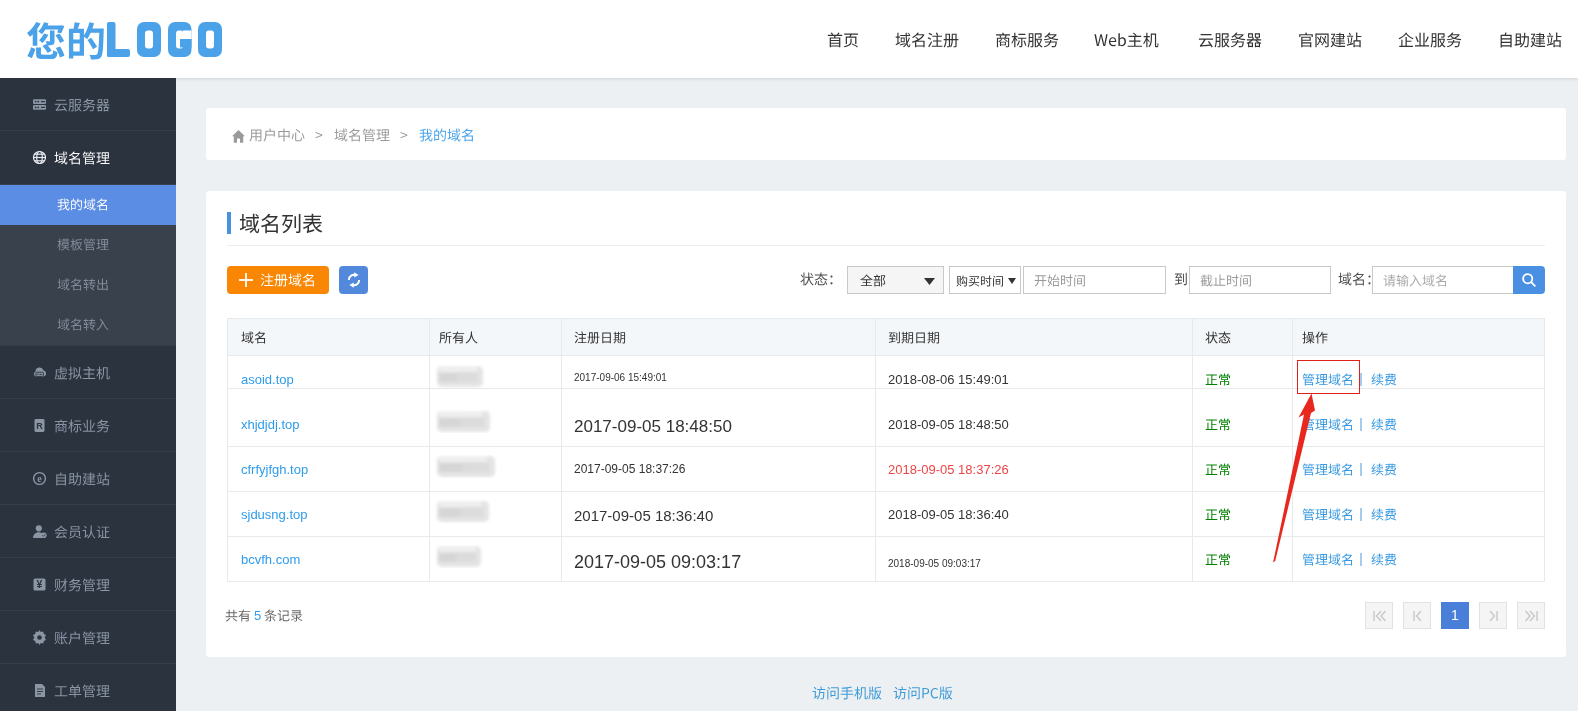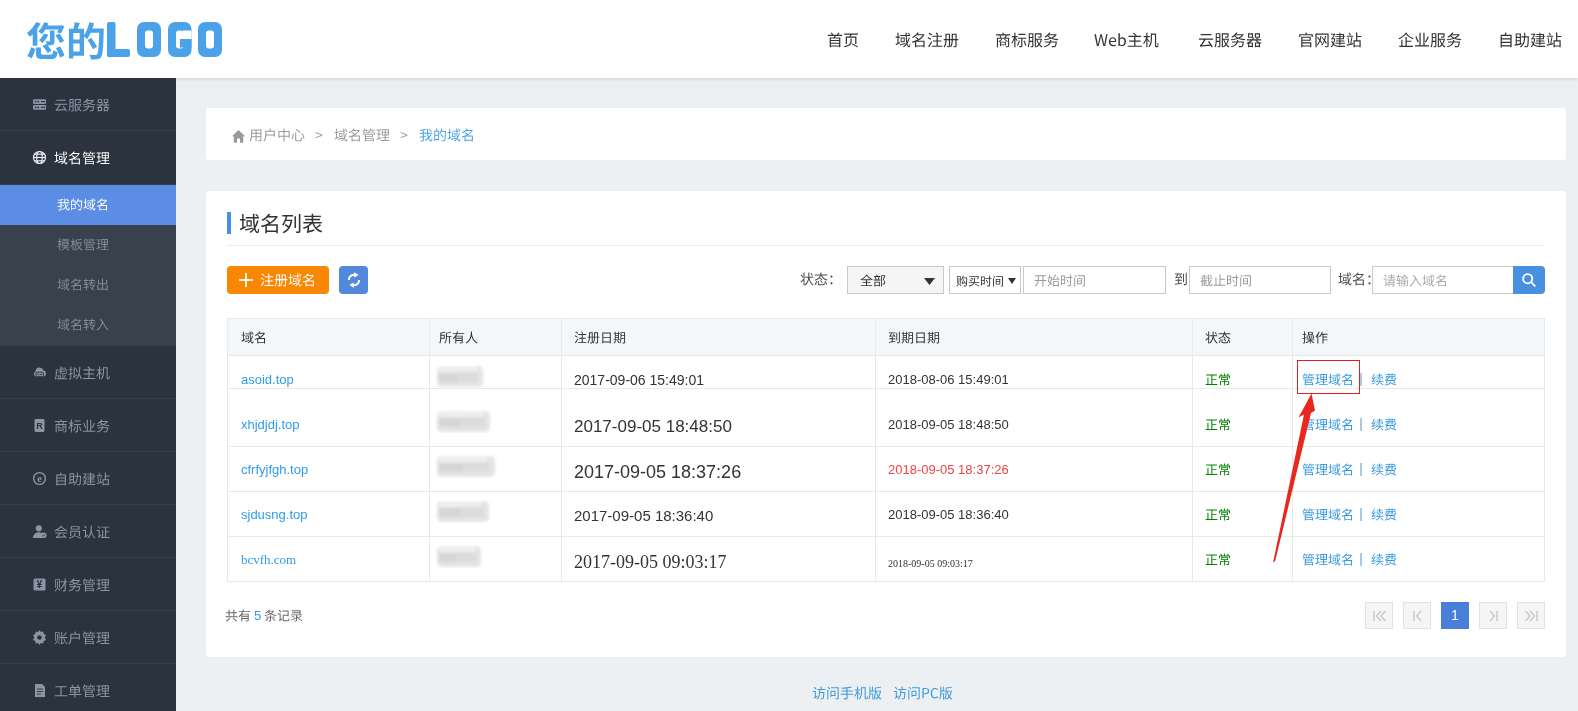--- a/index.html
+++ b/index.html
@@ -507,21 +507,21 @@
               <feGaussianBlur stdDeviation="1.5"></feGaussianBlur>
             </filter>
           </defs>
           <g filter="url(#b0)">
             <rect x="3" y="1" width="46" height="21" rx="5" fill="#e4e4e4"></rect>
             <rect x="5" y="8" width="25.3" height="9" fill="#d6d6d6"></rect>
             <rect x="23.0" y="7" width="20.7" height="10" fill="#dcdcdc"></rect>
             <rect x="6" y="1" width="36.800000000000004" height="6" fill="#efefef"></rect>
           </g>
         </svg>
-<div class="abs" style="left:346px;top:15px;font-size:14px;color:#333">2017-09-06 15:49:01</div>
+<div class="abs" style="left:346px;top:15px;font-size:10px;color:#333">2017-09-06 15:49:01</div>
 <div class="abs" style="left:660px;top:15px;font-size:13px;color:#333">2018-08-06 15:49:01</div>
 <svg style="position:absolute;left:977px;top:16px;" class="t " width="26.0" height="13.0" viewBox="0 0 26.0 13.0">
           <g fill="#008000" transform="translate(0,11.44) scale(0.01300,-0.01300)">
             <path transform="translate(0)" d="M188 510V38H52V-35H950V38H565V353H878V426H565V693H917V767H90V693H486V38H265V510Z"></path>
             <path transform="translate(1000)" d="M313 491H692V393H313ZM152 253V-35H227V185H474V-80H551V185H784V44C784 32 780 29 764 27C748 27 695 27 635 29C645 9 657 -19 661 -39C739 -39 789 -39 821 -28C852 -17 860 4 860 43V253H551V336H768V548H241V336H474V253ZM168 803C198 769 231 719 247 685H86V470H158V619H847V470H921V685H544V841H468V685H259L320 714C303 746 268 795 236 831ZM763 832C743 796 706 743 678 710L740 685C769 715 807 761 841 805Z"></path>
           </g>
         </svg>
 <svg style="position:absolute;left:1074px;top:16px;" class="t " width="52.0" height="13.0" viewBox="0 0 52.0 13.0">
           <g fill="#3598e0" transform="translate(0,11.44) scale(0.01300,-0.01300)">
             <path transform="translate(0)" d="M211 438V-81H287V-47H771V-79H845V168H287V237H792V438ZM771 12H287V109H771ZM440 623C451 603 462 580 471 559H101V394H174V500H839V394H915V559H548C539 584 522 614 507 637ZM287 380H719V294H287ZM167 844C142 757 98 672 43 616C62 607 93 590 108 580C137 613 164 656 189 703H258C280 666 302 621 311 592L375 614C367 638 350 672 331 703H484V758H214C224 782 233 806 240 830ZM590 842C572 769 537 699 492 651C510 642 541 626 554 616C575 640 595 669 612 702H683C713 665 742 618 755 589L816 616C805 640 784 672 761 702H940V758H638C648 781 656 805 663 829Z"></path>
@@ -585,21 +585,21 @@
               <feGaussianBlur stdDeviation="1.5"></feGaussianBlur>
             </filter>
           </defs>
           <g filter="url(#b2)">
             <rect x="3" y="1" width="58" height="21" rx="5" fill="#e4e4e4"></rect>
             <rect x="5" y="8" width="31.900000000000002" height="9" fill="#d6d6d6"></rect>
             <rect x="29.0" y="7" width="26.1" height="10" fill="#dcdcdc"></rect>
             <rect x="6" y="1" width="46.400000000000006" height="6" fill="#efefef"></rect>
           </g>
         </svg>
-<div class="abs" style="left:346px;top:15px;font-size:18px;color:#333">2017-09-05 18:37:26</div>
+<div class="abs" style="left:346px;top:15px;font-size:12px;color:#333">2017-09-05 18:37:26</div>
 <div class="abs" style="left:660px;top:15px;font-size:13px;color:#ef4444">2018-09-05 18:37:26</div>
 <svg style="position:absolute;left:977px;top:16px;" class="t " width="26.0" height="13.0" viewBox="0 0 26.0 13.0">
           <g fill="#008000" transform="translate(0,11.44) scale(0.01300,-0.01300)">
             <path transform="translate(0)" d="M188 510V38H52V-35H950V38H565V353H878V426H565V693H917V767H90V693H486V38H265V510Z"></path>
             <path transform="translate(1000)" d="M313 491H692V393H313ZM152 253V-35H227V185H474V-80H551V185H784V44C784 32 780 29 764 27C748 27 695 27 635 29C645 9 657 -19 661 -39C739 -39 789 -39 821 -28C852 -17 860 4 860 43V253H551V336H768V548H241V336H474V253ZM168 803C198 769 231 719 247 685H86V470H158V619H847V470H921V685H544V841H468V685H259L320 714C303 746 268 795 236 831ZM763 832C743 796 706 743 678 710L740 685C769 715 807 761 841 805Z"></path>
           </g>
         </svg>
 <svg style="position:absolute;left:1074px;top:16px;" class="t " width="52.0" height="13.0" viewBox="0 0 52.0 13.0">
           <g fill="#3598e0" transform="translate(0,11.44) scale(0.01300,-0.01300)">
             <path transform="translate(0)" d="M211 438V-81H287V-47H771V-79H845V168H287V237H792V438ZM771 12H287V109H771ZM440 623C451 603 462 580 471 559H101V394H174V500H839V394H915V559H548C539 584 522 614 507 637ZM287 380H719V294H287ZM167 844C142 757 98 672 43 616C62 607 93 590 108 580C137 613 164 656 189 703H258C280 666 302 621 311 592L375 614C367 638 350 672 331 703H484V758H214C224 782 233 806 240 830ZM590 842C572 769 537 699 492 651C510 642 541 626 554 616C575 640 595 669 612 702H683C713 665 742 618 755 589L816 616C805 640 784 672 761 702H940V758H638C648 781 656 805 663 829Z"></path>
@@ -648,21 +648,21 @@
           </g>
         </svg>
 <div class="abs" style="left:1132px;top:16px;width:2px;height:13px;background:#a6cbec"></div>
 <svg style="position:absolute;left:1143px;top:16px;" class="t " width="26.0" height="13.0" viewBox="0 0 26.0 13.0">
           <g fill="#3598e0" transform="translate(0,11.44) scale(0.01300,-0.01300)">
             <path transform="translate(0)" d="M474 452C518 426 571 388 597 359L633 401C607 429 553 466 509 489ZM401 361C448 335 503 293 529 264L566 307C538 336 483 375 437 400ZM689 105C768 51 863 -29 908 -82L957 -35C910 17 813 94 735 146ZM43 58 60 -12C145 20 256 63 361 103L349 165C235 124 120 82 43 58ZM401 593V528H851C837 485 821 441 807 410L867 394C890 442 916 517 937 584L889 596L877 593H693V683H885V747H693V840H619V747H438V683H619V593ZM648 489V370C648 333 646 292 636 251H380V185H613C576 109 504 34 361 -26C375 -40 396 -65 405 -82C576 -8 655 88 690 185H939V251H708C716 291 718 331 718 368V489ZM61 423C75 430 98 436 215 451C173 386 135 334 118 314C88 276 66 250 46 246C53 229 64 196 68 182C87 196 120 207 354 271C352 285 350 314 350 334L176 291C246 380 315 487 372 594L313 628C296 590 275 552 254 516L135 504C194 591 253 701 296 808L231 838C190 717 118 586 95 552C73 518 56 494 38 490C46 471 57 437 61 423Z"></path>
             <path transform="translate(1000)" d="M473 233C442 84 357 14 43 -17C56 -33 71 -62 75 -80C409 -40 511 48 549 233ZM521 58C649 21 817 -38 903 -80L945 -21C854 21 686 77 560 109ZM354 596C352 570 347 545 336 521H196L208 596ZM423 596H584V521H411C418 545 421 570 423 596ZM148 649C141 590 128 517 117 467H299C256 423 183 385 59 356C72 342 89 314 96 297C129 305 159 314 186 323V59H259V274H745V66H821V337H222C309 373 359 417 388 467H584V362H655V467H857C853 439 849 425 844 419C838 414 832 413 821 413C810 413 782 413 751 417C758 402 764 380 765 365C801 363 836 363 853 364C873 365 889 370 902 382C917 398 925 431 931 496C932 506 933 521 933 521H655V596H873V776H655V840H584V776H424V840H356V776H108V721H356V650L176 649ZM424 721H584V650H424ZM655 721H804V650H655Z"></path>
           </g>
         </svg>
 </div>
-<div class="abs" style="left:0;top:218px;width:1316px;height:45px;font-family:Liberation Serif, serif;">
+<div class="abs" style="left:0;top:218px;width:1316px;height:45px;">
 <div class="abs" style="left:13px;top:15px;font-size:13px;color:#2f9ceb">bcvfh.com</div>
 <svg class="abs" style="left:206px;top:8px" width="56" height="23" viewBox="0 0 56 23">
           <defs>
             <filter id="b4" x="-20%" y="-20%" width="140%" height="140%">
               <feGaussianBlur stdDeviation="1.5"></feGaussianBlur>
             </filter>
           </defs>
           <g filter="url(#b4)">
             <rect x="3" y="1" width="44" height="21" rx="5" fill="#e4e4e4"></rect>
             <rect x="5" y="8" width="24.200000000000003" height="9" fill="#d6d6d6"></rect>

